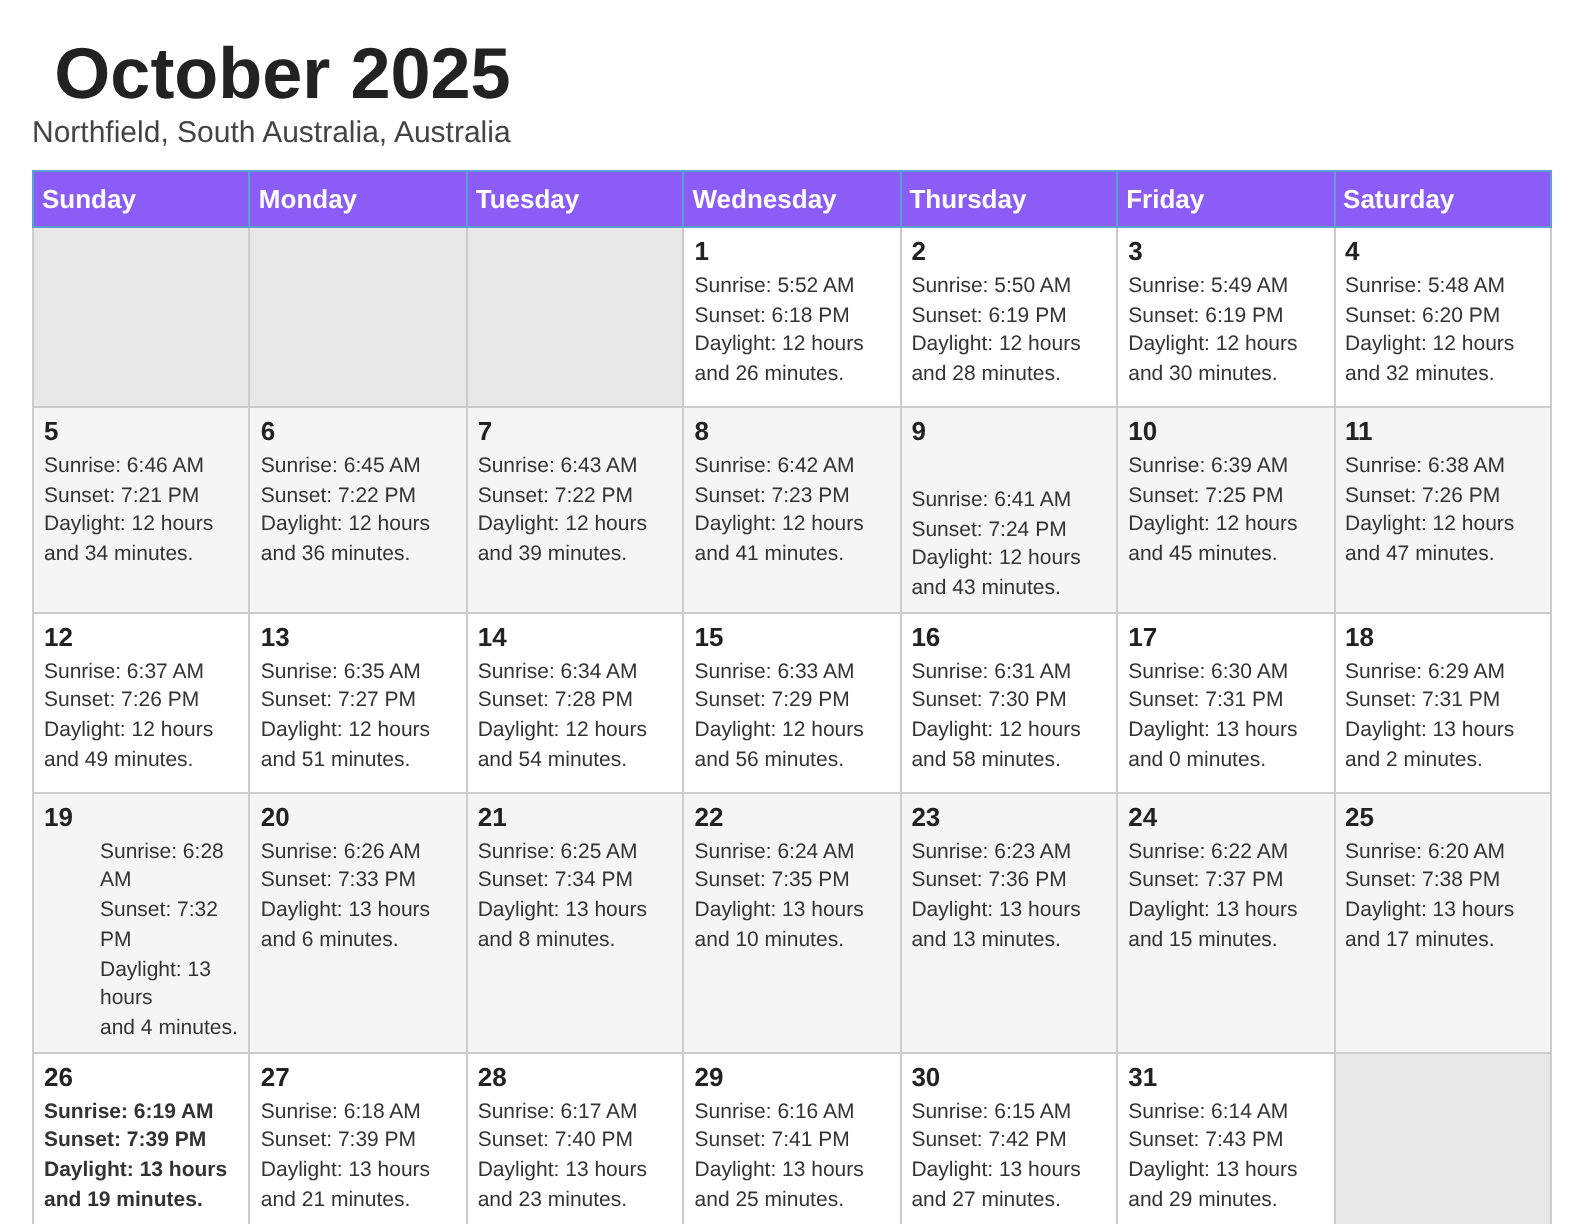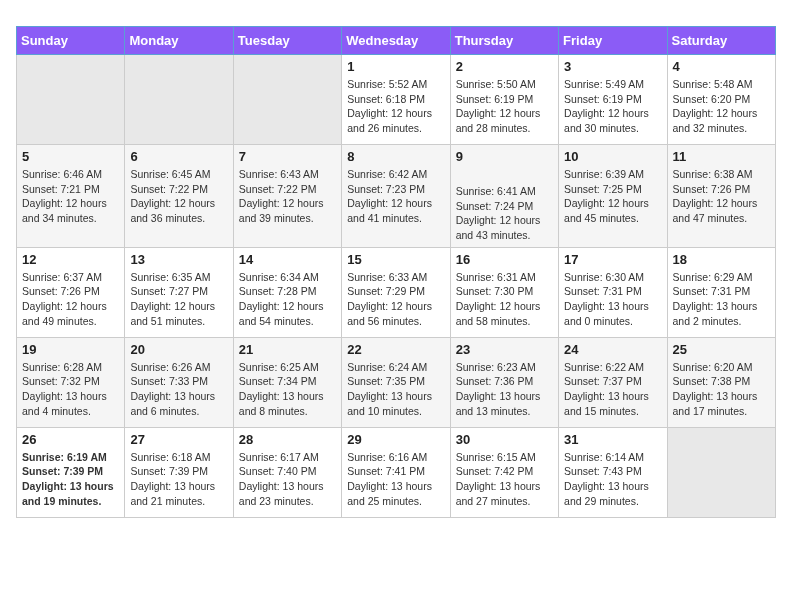--- a/index.html
+++ b/index.html
@@ -83,20 +83,24 @@
       line-height: 1.4;
     }
     .empty-cell {
       background: #e8e8e8 !important;
     }
   </style>
 </head>
 <body>
 
 <div class="header">
+  <div class="title-block">
+    <div class="month-title">October 2025</div>
+    <div class="location">Northfield, South Australia, Australia</div>
+  </div>
 </div>
 
 <table>
   <thead>
     <tr>
     <th>Sunday</th>
         <th>Monday</th>
         <th>Tuesday</th>
         <th>Wednesday</th>
         <th>Thursday</th>
@@ -236,21 +240,21 @@
           <span class="day-num">18</span>
           <div class="day-info" style="white-space: pre-line;">Sunrise: 6:29 AM
 Sunset: 7:31 PM
 Daylight: 13 hours
 and 2 minutes.</div>
         </td>
       </tr>
       <tr>
         <td>
           <span class="day-num">19</span>
-          <div class="day-info" style="white-space: pre-line;">Sunrise: 6:28 AM
+          <div class="day-info" style="white-space: pre-line; margin-left: 28px;">Sunrise: 6:28 AM
 Sunset: 7:32 PM
 Daylight: 13 hours
 and 4 minutes.</div>
         </td>
         <td>
           <span class="day-num">20</span>
           <div class="day-info" style="white-space: pre-line;">Sunrise: 6:26 AM
 Sunset: 7:33 PM
 Daylight: 13 hours
 and 6 minutes.</div>

